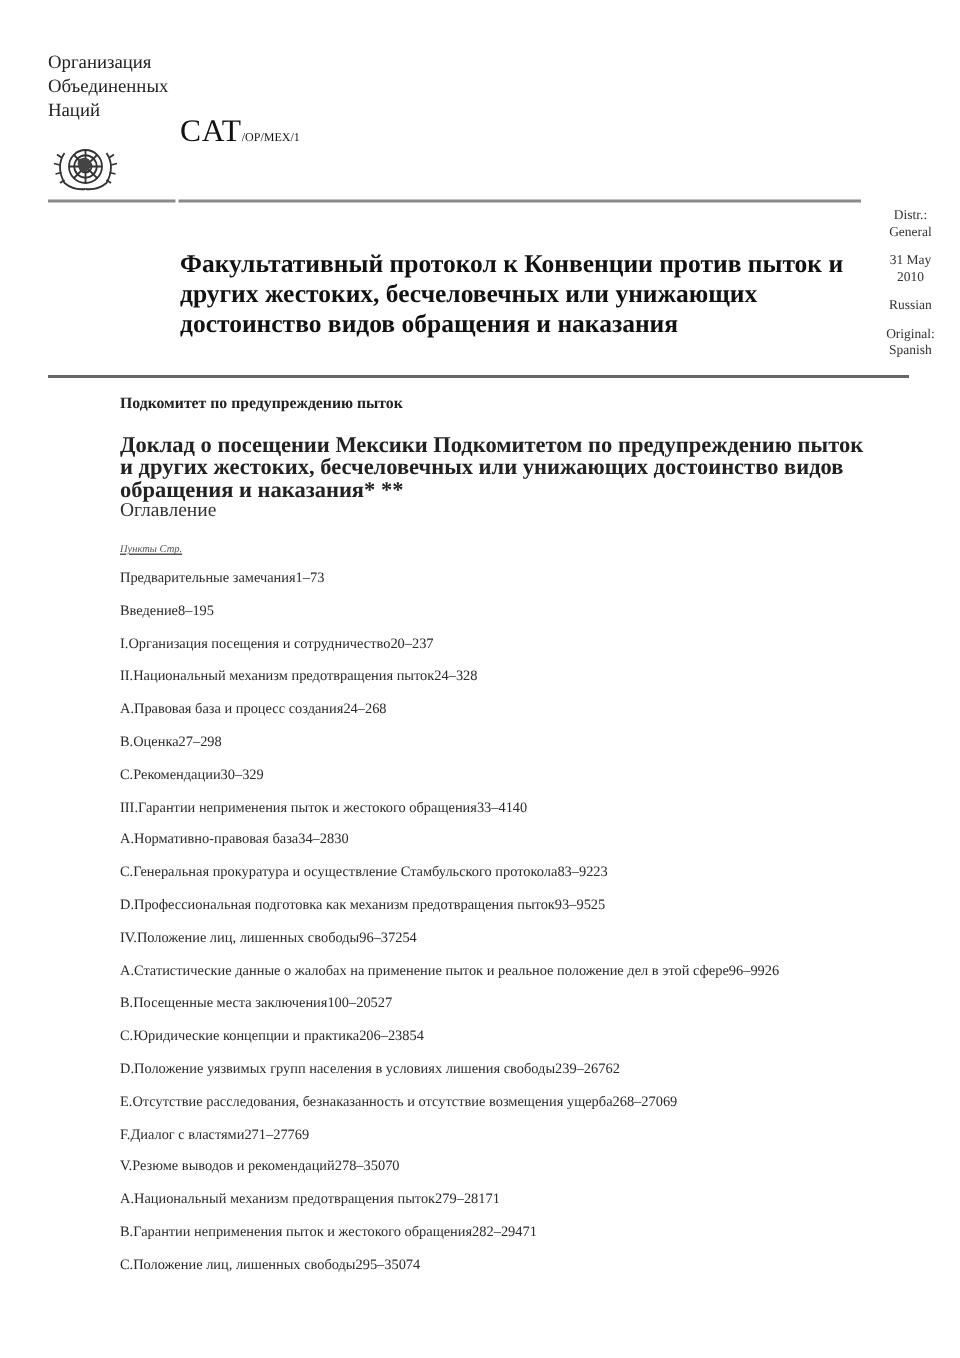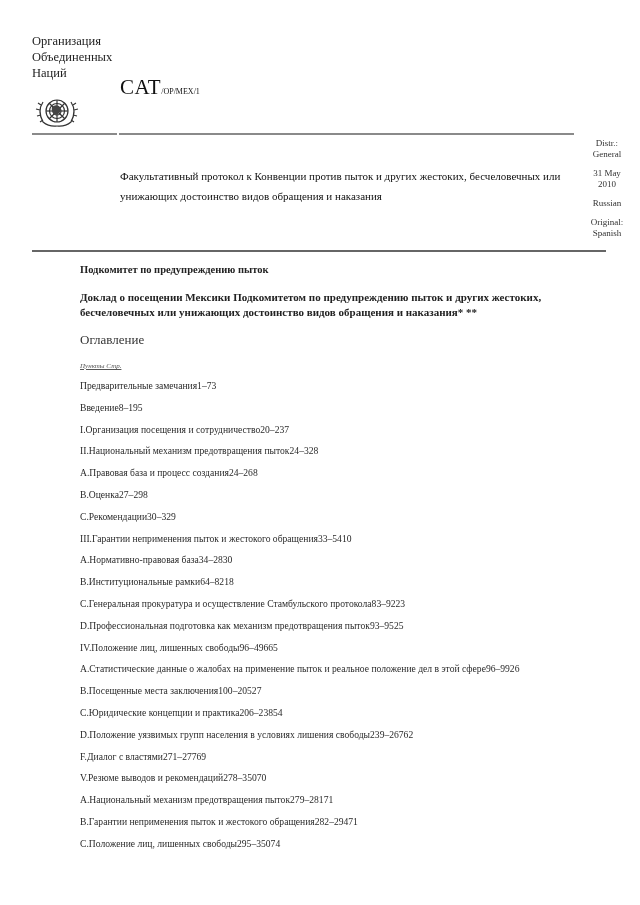--- a/index.html
+++ b/index.html
@@ -3,26 +3,26 @@
   <meta charset="utf-8">
   <style>
     html, body { margin: 0; padding: 0; background: #ffffff; }
     body { width: 640px; height: 905px; position: relative; overflow: hidden; font-family: "Liberation Serif", "DejaVu Serif", serif; color: #111; }
     .org { position: absolute; left: 32px; top: 33px; font-size: 12.5px; line-height: 16px; color: #222; }
     .symbol { position: absolute; left: 120px; top: 75px; font-size: 21px; color: #111; letter-spacing: 0.5px; }
     .symbol .sub { font-size: 8px; letter-spacing: 0; vertical-align: baseline; }
     .emblem { position: absolute; left: 31px; top: 92px; width: 52px; height: 40px; }
     .rule-top-left { position: absolute; left: 32px; top: 133px; width: 85px; height: 2px; background: #8a8a8a; }
     .rule-top-right { position: absolute; left: 119px; top: 133px; width: 455px; height: 2px; background: #8a8a8a; }
-    .title { position: absolute; left: 120px; top: 166px; width: 450px; font-weight: normal; font-size: 11px; line-height: 20px; color: #111; }
+    .title { position: absolute; left: 120px; top: 166px; width: 450px; font-weight: bold; font-size: 17px; line-height: 20px; color: #111; }
     .meta { position: absolute; left: 577px; top: 138px; width: 60px; font-size: 9px; line-height: 11px; color: #333; }
     .meta div { margin-bottom: 8px; text-align: center; }
     .rule-bottom { position: absolute; left: 32px; top: 250px; width: 574px; height: 2px; background: #666; }
     .subtitle { position: absolute; left: 80px; top: 264px; font-weight: bold; font-size: 10.5px; color: #222; }
-    .report { position: absolute; left: 80px; top: 290px; width: 500px; font-weight: bold; font-size: 11px; line-height: 15px; color: #222; }
+    .report { position: absolute; left: 80px; top: 290px; width: 500px; font-weight: bold; font-size: 15px; line-height: 15px; color: #222; }
     .toc-title { position: absolute; left: 80px; top: 332px; font-size: 13px; color: #333; }
     .toc-cols { position: absolute; left: 80px; top: 362px; font-size: 7px; font-style: italic; color: #555; text-decoration: underline; }
     .toc { position: absolute; left: 80px; top: 380px; width: 540px; }
     .toc-item { font-size: 9.6px; line-height: 12px; height: 21.8px; color: #2a2a2a; white-space: nowrap; }
   </style>
 </head>
 <body>
 
 <div class="org">
   <div>Организация</div>
@@ -80,28 +80,28 @@
 <div class="toc-cols">Пункты Стр.</div>
 
 <div class="toc">
   <div class="toc-item">Предварительные замечания1–73</div>
   <div class="toc-item">Введение8–195</div>
   <div class="toc-item">I.Организация посещения и сотрудничество20–237</div>
   <div class="toc-item">II.Национальный механизм предотвращения пыток24–328</div>
   <div class="toc-item">A.Правовая база и процесс создания24–268</div>
   <div class="toc-item">B.Оценка27–298</div>
   <div class="toc-item">C.Рекомендации30–329</div>
-  <div class="toc-item">III.Гарантии неприменения пыток и жестокого обращения33–5410</div>
+  <div class="toc-item">III.Гарантии неприменения пыток и жестокого обращения33–4140</div>
   <div class="toc-item">A.Нормативно-правовая база34–2830</div>
-  <div class="toc-item">B.Институциональные рамки64–8218</div>
   <div class="toc-item">C.Генеральная прокуратура и осуществление Стамбульского протокола83–9223</div>
   <div class="toc-item">D.Профессиональная подготовка как механизм предотвращения пыток93–9525</div>
-  <div class="toc-item">IV.Положение лиц, лишенных свободы96–49665</div>
+  <div class="toc-item">IV.Положение лиц, лишенных свободы96–37254</div>
   <div class="toc-item">A.Статистические данные о жалобах на применение пыток и реальное положение дел в этой сфере96–9926</div>
   <div class="toc-item">B.Посещенные места заключения100–20527</div>
   <div class="toc-item">C.Юридические концепции и практика206–23854</div>
   <div class="toc-item">D.Положение уязвимых групп населения в условиях лишения свободы239–26762</div>
+  <div class="toc-item">E.Отсутствие расследования, безнаказанность и отсутствие возмещения ущерба268–27069</div>
   <div class="toc-item">F.Диалог с властями271–27769</div>
   <div class="toc-item">V.Резюме выводов и рекомендаций278–35070</div>
   <div class="toc-item">A.Национальный механизм предотвращения пыток279–28171</div>
   <div class="toc-item">B.Гарантии неприменения пыток и жестокого обращения282–29471</div>
   <div class="toc-item">C.Положение лиц, лишенных свободы295–35074</div>
 </div>
 
 </body></html>

